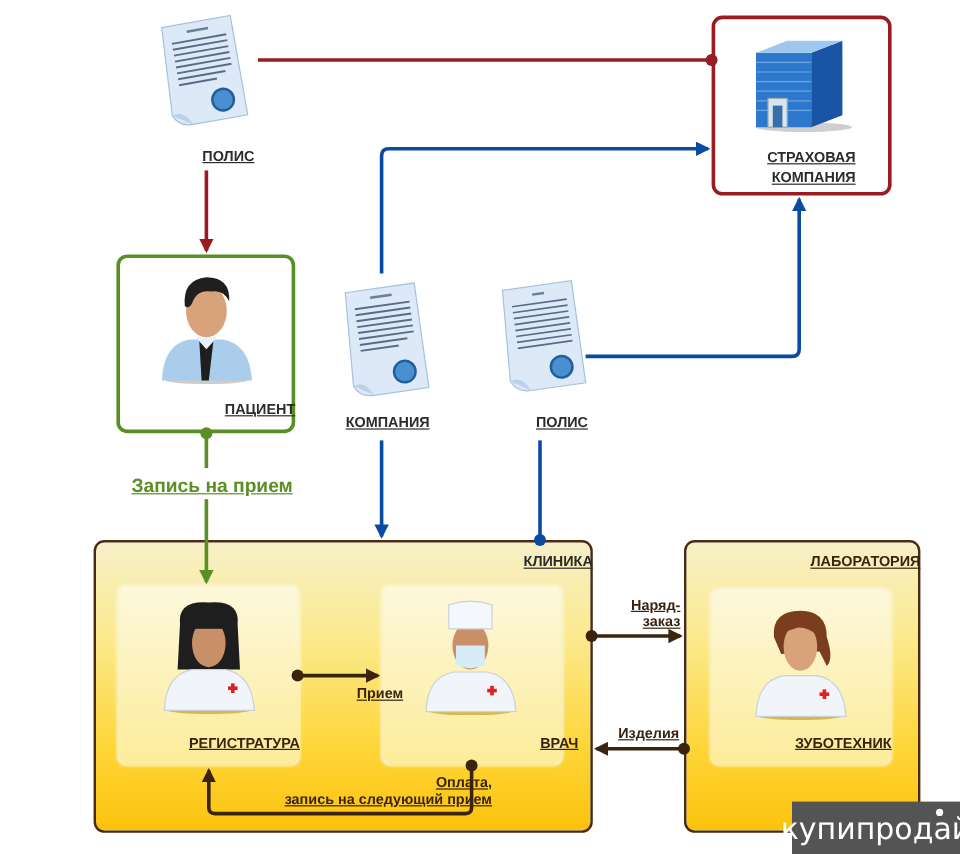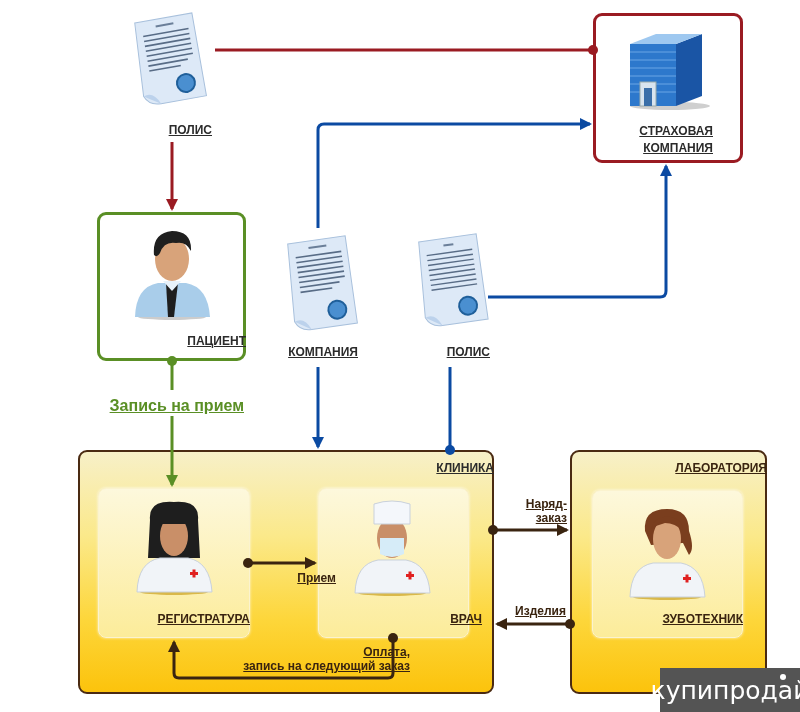--- a/index.html
+++ b/index.html
@@ -206,21 +206,21 @@
   <g fill="#e02020">
       <rect x="56" y="76" width="8" height="3"></rect>
       <rect x="58.5" y="73.5" width="3" height="8"></rect>
     </g>
 </svg>
 <div class="lbl brown" style="left:318px;top:612px;width:164px">ВРАЧ</div>
 
 <div class="lbl brown" style="left:252px;top:571px;width:84px">Прием</div>
 <div class="lbl brown" style="left:160px;top:645px;width:250px;line-height:14px">
   <div>Оплата,</div>
-  <div>запись на следующий заказ</div>
+  <div>запись на следующий прием</div>
 </div>
 
 <div class="lbl brown" style="left:570px;top:461px;width:197px">ЛАБОРАТОРИЯ</div>
 <svg class="icon" style="left:625px;top:505px" width="85" height="95" viewBox="0 0 85 95">
   <ellipse cx="42" cy="92" rx="34" ry="3" fill="#d9b84a"></ellipse>
   <path d="M20,26 Q18,4 42,4 Q64,4 64,26 Q70,44 64,50 L58,38 L26,40 Z" fill="#7a3e1e"></path>
   <path d="M5,92 Q6,62 28,58 L56,58 Q78,62 80,92 Z" fill="#f1f4f8" stroke="#c9d1db" stroke-width="1"></path>
   <ellipse cx="42" cy="34" rx="14" ry="20" fill="#d8a37a"></ellipse>
   <path d="M26,24 Q30,10 46,12 Q58,14 58,26 Q50,18 40,18 Q32,20 26,24 Z" fill="#7a3e1e"></path>
   <g fill="#e02020">

